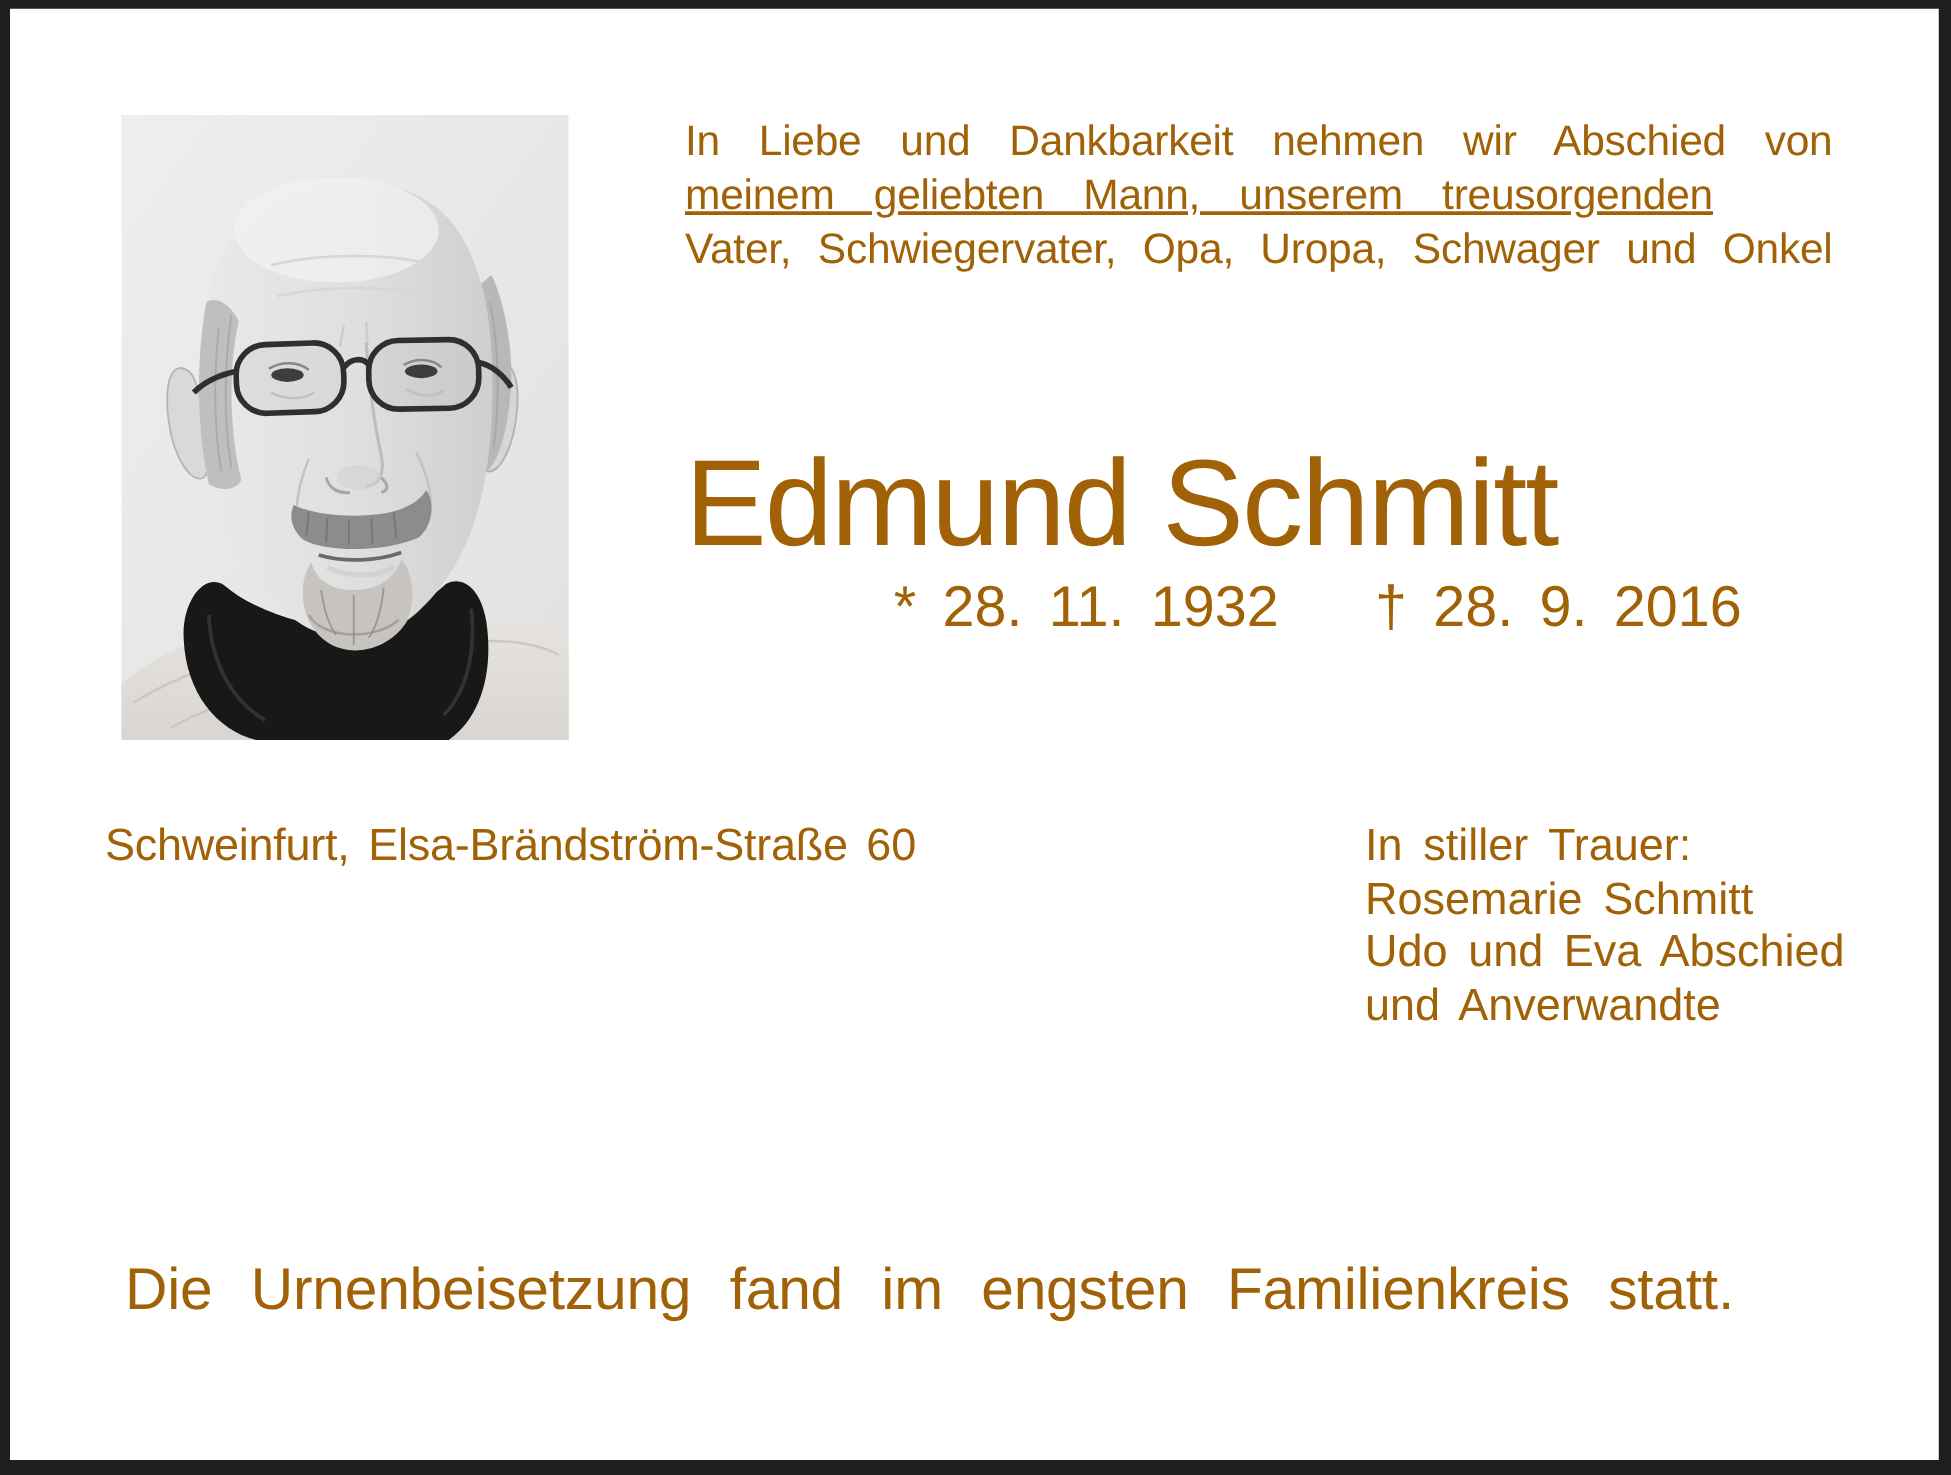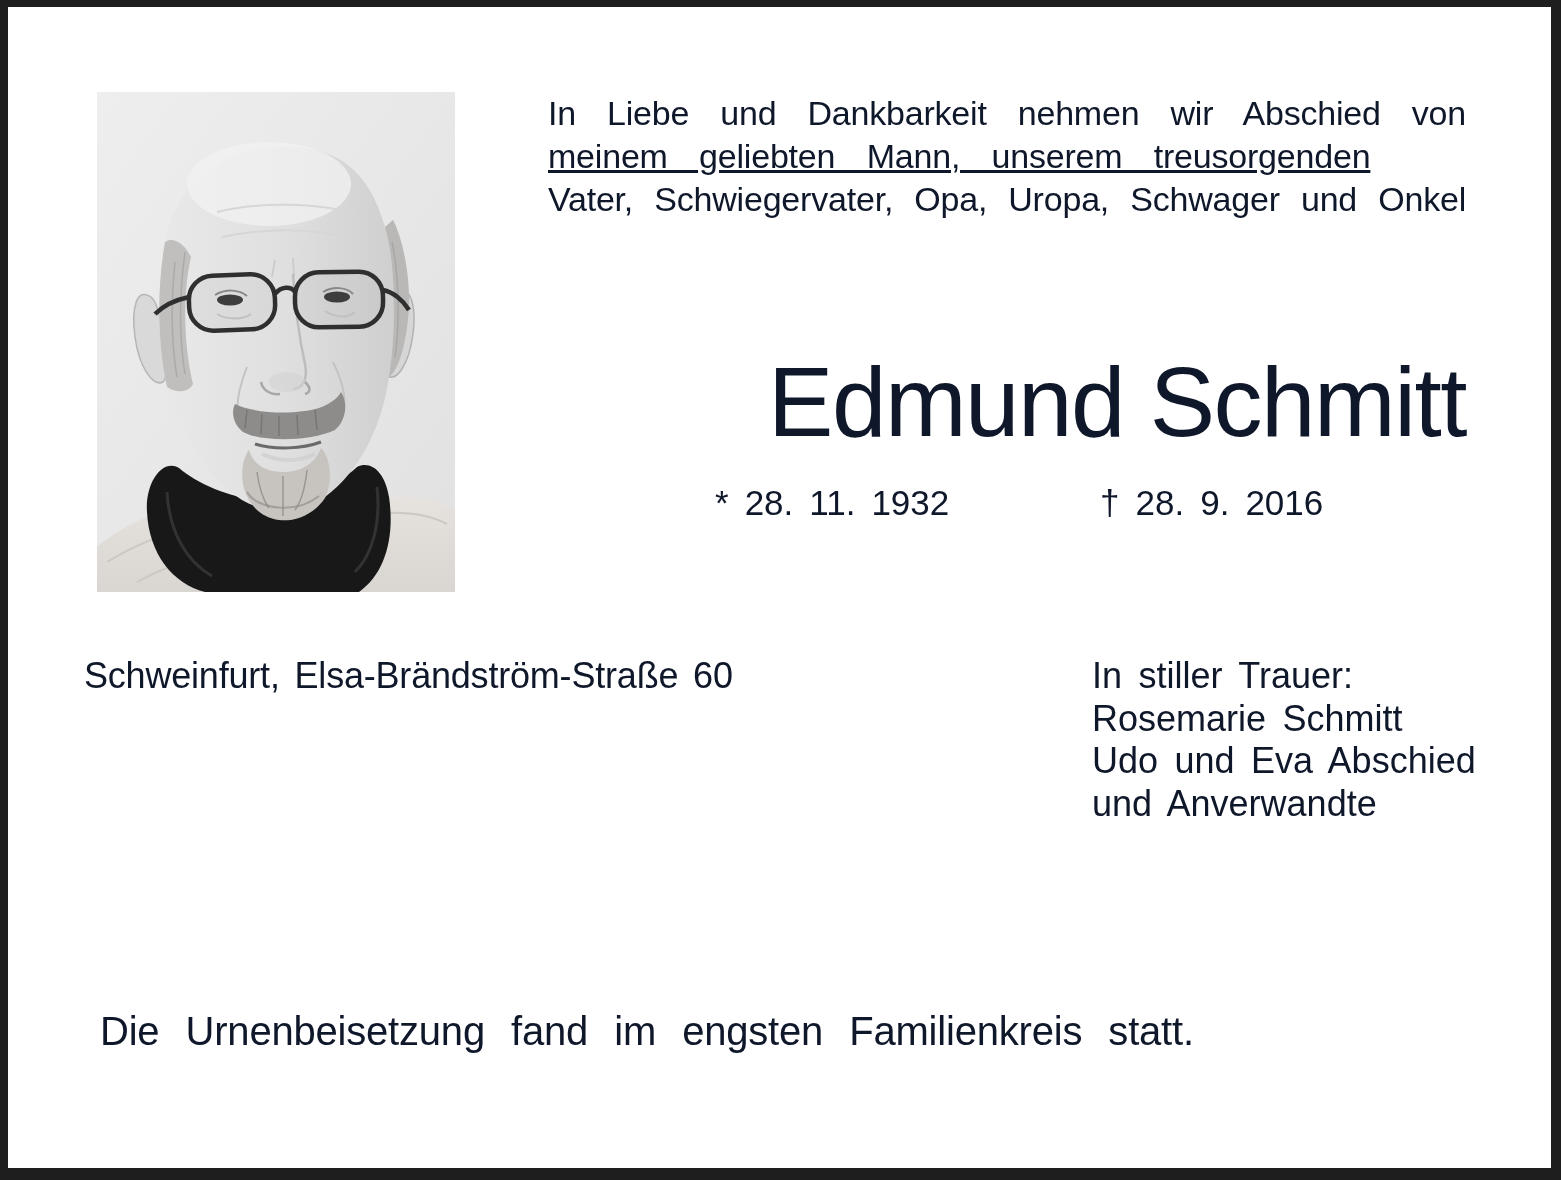--- a/index.html
+++ b/index.html
@@ -3,21 +3,21 @@
 <meta charset="utf-8">
 <title>Traueranzeige</title>
 <style>
   html,body{margin:0;padding:0;background:#ffffff;}
   .page{
     position:relative;
     width:1561px;height:1180px;
     background:#ffffff;
     overflow:hidden;
     font-family:"Liberation Sans","DejaVu Sans",sans-serif;
-    color:#0f172a;
+    color:#a16207;
   }
   .frame{
     position:absolute;inset:0;
     border-style:solid;border-color:#1e1e1e;
     border-width:7px 10px 12px 8px;
     pointer-events:none;
   }
   
   .photo{
     position:absolute;left:97px;top:92px;width:358px;height:500px;
@@ -27,40 +27,40 @@
   .intro{
     position:absolute;left:548px;top:92px;width:918px;
     font-size:34px;line-height:43px;letter-spacing:-0.2px;
   }
   .intro .line-just{text-align:justify;text-align-last:justify;}
   .intro .line-spread{word-spacing:0.65em;text-decoration:underline;}
   
   .name{
     position:absolute;left:548px;top:346px;width:918px;
     font-size:98px;line-height:112px;letter-spacing:-1.5px;
-    text-align:right;white-space:nowrap;
+    text-align:left;white-space:nowrap;
   }
   
-  .dates{position:absolute;left:548px;top:483px;width:918px;height:46px;font-size:35px;}
+  .dates{position:absolute;left:548px;top:458px;width:918px;height:46px;font-size:46px;}
   .dates .birth{position:absolute;left:167px;top:0;word-spacing:0.18em;white-space:nowrap;}
   .dates .death{position:absolute;left:552px;top:0;word-spacing:0.18em;white-space:nowrap;}
   
   .address{
     position:absolute;left:84px;top:655px;
     font-size:36px;word-spacing:0.14em;letter-spacing:-0.2px;white-space:nowrap;
   }
   
   .mourners{
     position:absolute;left:1072px;top:655px;
     font-size:36px;line-height:42.5px;word-spacing:0.18em;margin-left:20px;
   }
   
   .closing{
     position:absolute;left:100px;top:1010px;
-    font-size:40px;line-height:42.5px;word-spacing:0.38em;letter-spacing:-0.2px;
+    font-size:47px;line-height:42.5px;word-spacing:0.38em;letter-spacing:-0.2px;
     white-space:nowrap;
     text-align:center;
   }
 </style>
 </head>
 <body>
 
 <div class="page">
 
   <div class="photo" role="img" aria-label="Schwarz-weiß Porträtfoto eines älteren Mannes mit Brille, Schnauzbart und dunklem Rollkragen">

